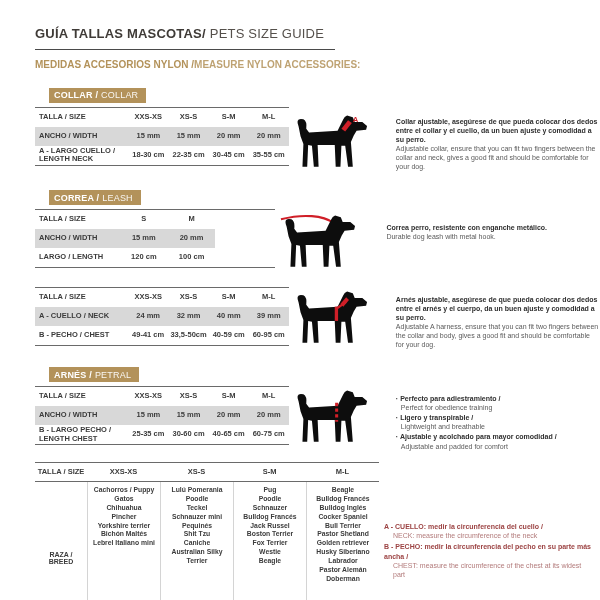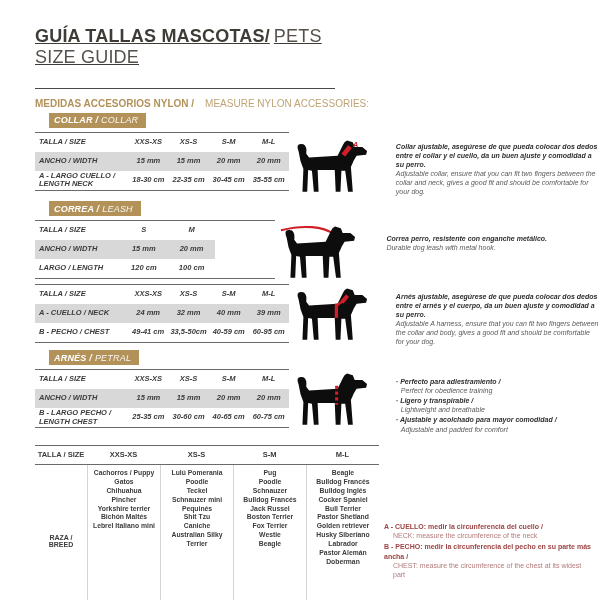--- a/index.html
+++ b/index.html
@@ -1,24 +1,24 @@
 <!DOCTYPE html>
 <html style="--gold: #b3925a; --red: #d01f28; --noteRed: #9c4343; --noteRedLight: #b27a7a; --rowGray: #d8d8d8; --ink: #3b3b3b;"><head>
 <meta charset="utf-8">
 <style>
   html,body{margin:0;padding:0;}
   body{width:600px;height:600px;background:#fff;font-family:"Liberation Sans",sans-serif;color:var(--ink,#3b3b3b);position:relative;overflow:hidden;}
   .page{position:absolute;inset:0;padding:26px 0 0 35px;box-sizing:border-box;}
 
-  .title{width:300px;border-bottom:1.5px solid #4a4a4a;padding-bottom:20px;font-size:18px;font-weight:700;color:#3f3b37;letter-spacing:.2px;text-decoration:underline;}
+  .title{width:300px;border-bottom:1.5px solid #4a4a4a;padding-bottom:8px;font-size:13px;font-weight:700;color:#3f3b37;letter-spacing:.2px;}
   .title .light{font-weight:400;margin-left:4px;color:#55504b;}
   .subtitle{margin-top:9px;font-size:10px;font-weight:700;color:var(--gold);}
-  .subtitle .light{font-weight:400;margin-left:11px;opacity:.85;}
-
-  .section{font-style:italic;}
+  .subtitle .light{font-weight:700;margin-left:0;opacity:.85;}
+
+  .section{margin-top:14px;}
   .badge{display:inline-block;margin-left:14px;margin-bottom:4px;background:var(--gold);color:#fff;font-size:9px;font-weight:700;padding:2.5px 8px 2.5px 5px;letter-spacing:.2px;}
   .badge .light{font-weight:400;margin-left:3px;opacity:.92;}
 
   .sec-row{display:flex;align-items:flex-start;}
   table.spec{border-collapse:collapse;border-top:1px solid #6a6a6a;border-bottom:1px solid #6a6a6a;}
   table.spec th,table.spec td{font-size:7.5px;font-weight:700;color:#3b3b3b;height:17px;padding:1px 2px;text-align:center;line-height:1.15;}
   table.spec .lbl{text-align:left;padding-left:4px;width:92px;}
   .spec4 th:not(.lbl),.spec4 td:not(.lbl){width:38px;}
   .spec2 th:not(.lbl),.spec2 td:not(.lbl){width:52px;}
   tr.gray{background:var(--rowGray);}

